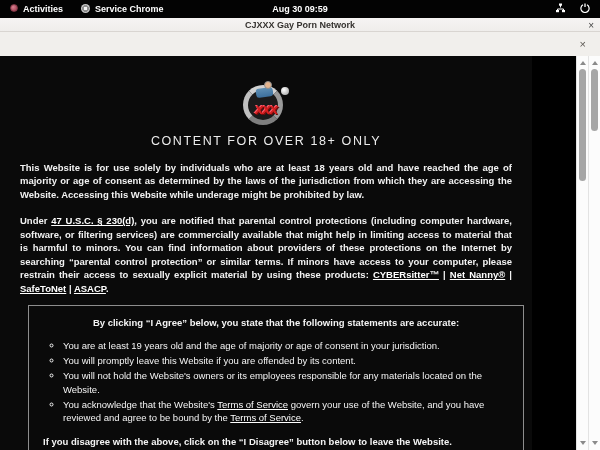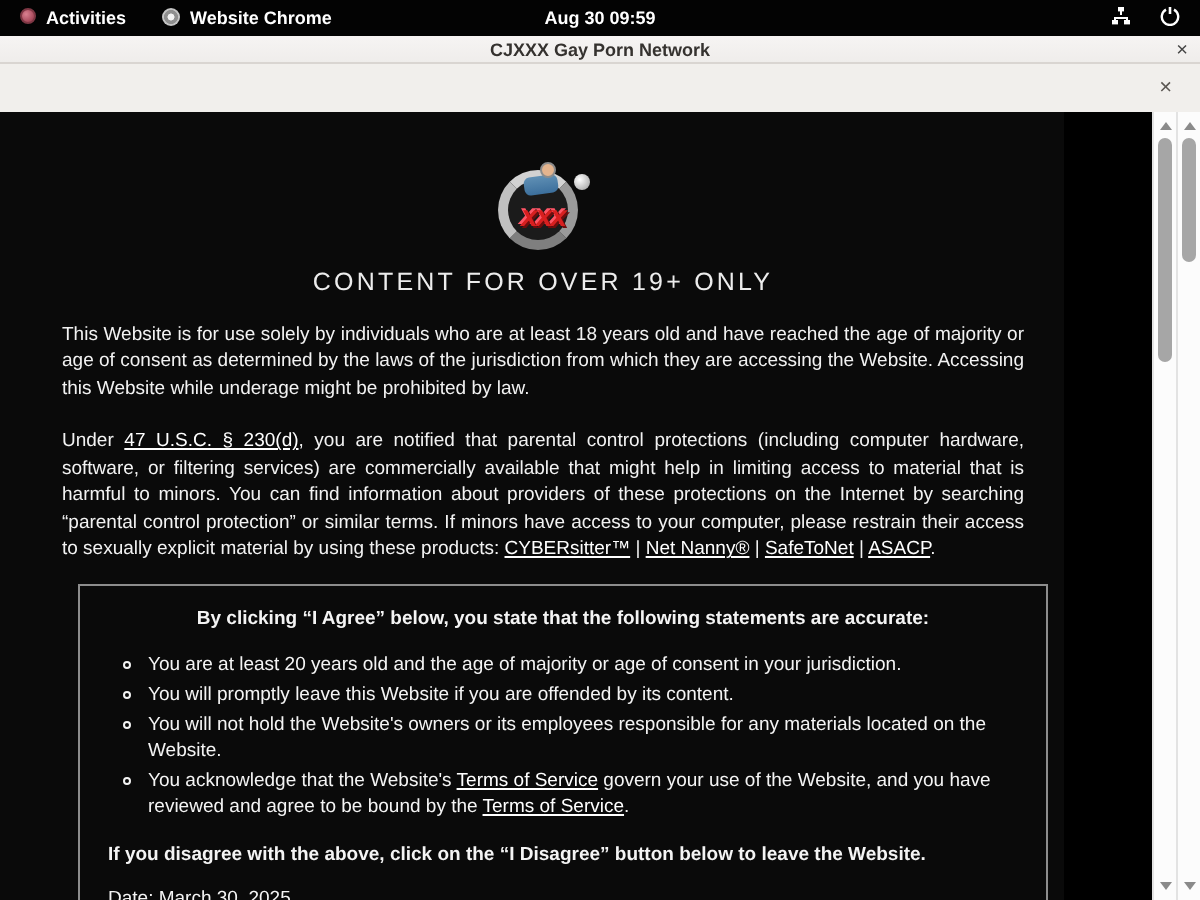--- a/index.html
+++ b/index.html
@@ -45,21 +45,21 @@
   .infobar {
     position: absolute; top: 32px; left: 0; width: 600px; height: 24px;
     background: #f1efec; display: flex; align-items: center;
     padding: 0 10px; font-size: 9.5px; color: #4b4742;
   }
   .infobar-close { margin-left: auto; color: #5c5853; font-size: 11px; cursor: default; padding-right: 4px; }
 
   
   .content {
     position: absolute; top: 56px; left: 0; width: 532px; height: 394px;
-    background: #0a0a0a; color: #f4f4f4; overflow: hidden; padding-left: 11px;
+    background: #0a0a0a; color: #f4f4f4; overflow: hidden;
   }
 
   
   .logo { position: relative; width: 52px; height: 46px; margin: 25px auto 0; }
   .logo-ring {
     position: absolute; left: 3px; top: 4px; width: 40px; height: 40px; border-radius: 50%;
     border: 5px solid #9a9a9a;
     border-top-color: #d2d2d2; border-left-color: #c0c0c0; border-bottom-color: #7f7f7f;
     background: #1b1b1b;
   }
@@ -80,21 +80,21 @@
     font-size: 15px; font-weight: bold; font-style: italic; letter-spacing: -1px;
     color: #d81f1f; text-shadow: 1px 1px 0 #6d0d0d, -1px -1px 0 #f56;
   }
 
   .heading {
     margin-top: 7px; text-align: center; font-size: 12.5px; letter-spacing: 1.6px;
     color: #ececec; font-weight: normal;
   }
 
   .para {
-    margin: 13px 20px 0; font-size: 9.5px; line-height: 1.42; text-align: justify; color: #f2f2f2;
+    margin: 13px 20px 0; font-size: 9.5px; line-height: 1.42; text-align: justify; color: #f2f2f2; font-weight: bold;
   }
   a.wlink { color: #fff; text-decoration: underline; cursor: pointer; }
 
   .agreement-box {
     margin: 10px 8px 0 28px; border: 1px solid #8d8d8d; padding: 11px 14px 13px;
     font-size: 9.5px; line-height: 1.35;
   }
   .agreement-intro { font-weight: bold; text-align: center; }
   .agreement-box ul { margin: 9px 0 0; padding-left: 20px; list-style-type: circle; }
   .agreement-box li { margin-bottom: 2px; line-height: 1.38; }
@@ -119,21 +119,21 @@
 <body>
 
 <div class="topbar">
   <div class="topbar-left">
     <div class="topbar-item">
       <span class="activities-dot"></span>
       <span>Activities</span>
     </div>
     <div class="topbar-item">
       <span class="chrome-ico"></span>
-      <span>Website Chrome</span>
+      <span>Service Chrome</span>
     </div>
   </div>
   <div class="topbar-clock">Aug 30 09:59</div>
   <div class="topbar-right">
     <span>
       <svg width="11" height="10" viewBox="0 0 11 10">
           <path d="M5.5 2v2.5M2.5 8V6h6v2" stroke="#fff" stroke-width="1" fill="none"></path>
           <rect x="4" y="0.5" width="3" height="2.2" fill="#fff"></rect>
           <rect x="1" y="7" width="3" height="2.2" fill="#fff"></rect>
           <rect x="7" y="7" width="3" height="2.2" fill="#fff"></rect>
@@ -160,32 +160,32 @@
 <div class="content">
 
   <div class="logo">
     <span class="logo-ring"></span>
     <span class="logo-head"></span>
     <span class="logo-body"></span>
     <span class="logo-dot"></span>
     <span class="logo-xxx">xxx</span>
   </div>
 
-  <h1 class="heading">CONTENT FOR OVER 19+ ONLY</h1>
+  <h1 class="heading">CONTENT FOR OVER 18+ ONLY</h1>
 
   <p class="para">This Website is for use solely by individuals who are at least 18 years old and have reached the age of majority or age of consent as determined by the laws of the jurisdiction from which they are accessing the Website. Accessing this Website while underage might be prohibited by law.</p>
 
   <p class="para">
     <span>Under </span><a class="wlink">47 U.S.C. § 230(d)</a><span>, you are notified that parental control protections (including computer hardware, software, or filtering services) are commercially available that might help in limiting access to material that is harmful to minors. You can find information about providers of these protections on the Internet by searching “parental control protection” or similar terms. If minors have access to your computer, please restrain their access to sexually explicit material by using these products: </span><a class="wlink">CYBERsitter™</a><span> | </span><a class="wlink">Net Nanny®</a><span> | </span><a class="wlink">SafeToNet</a><span> | </span><a class="wlink">ASACP</a><span>.</span>
   </p>
 
   <div class="agreement-box">
     <div class="agreement-intro">By clicking “I Agree” below, you state that the following statements are accurate:</div>
     <ul>
-      <li>You are at least 20 years old and the age of majority or age of consent in your jurisdiction.</li>
+      <li>You are at least 19 years old and the age of majority or age of consent in your jurisdiction.</li>
       <li>You will promptly leave this Website if you are offended by its content.</li>
       <li>You will not hold the Website's owners or its employees responsible for any materials located on the Website.</li>
       <li><span>You acknowledge that the Website's </span><a class="wlink">Terms of Service</a><span> govern your use of the Website, and you have reviewed and agree to be bound by the </span><a class="wlink">Terms of Service</a><span>.</span></li>
     </ul>
     <div class="disagree-note">If you disagree with the above, click on the “I Disagree” button below to leave the Website.</div>
     <div class="date-line">Date: March 30, 2025</div>
   </div>
 
 </div>
 

